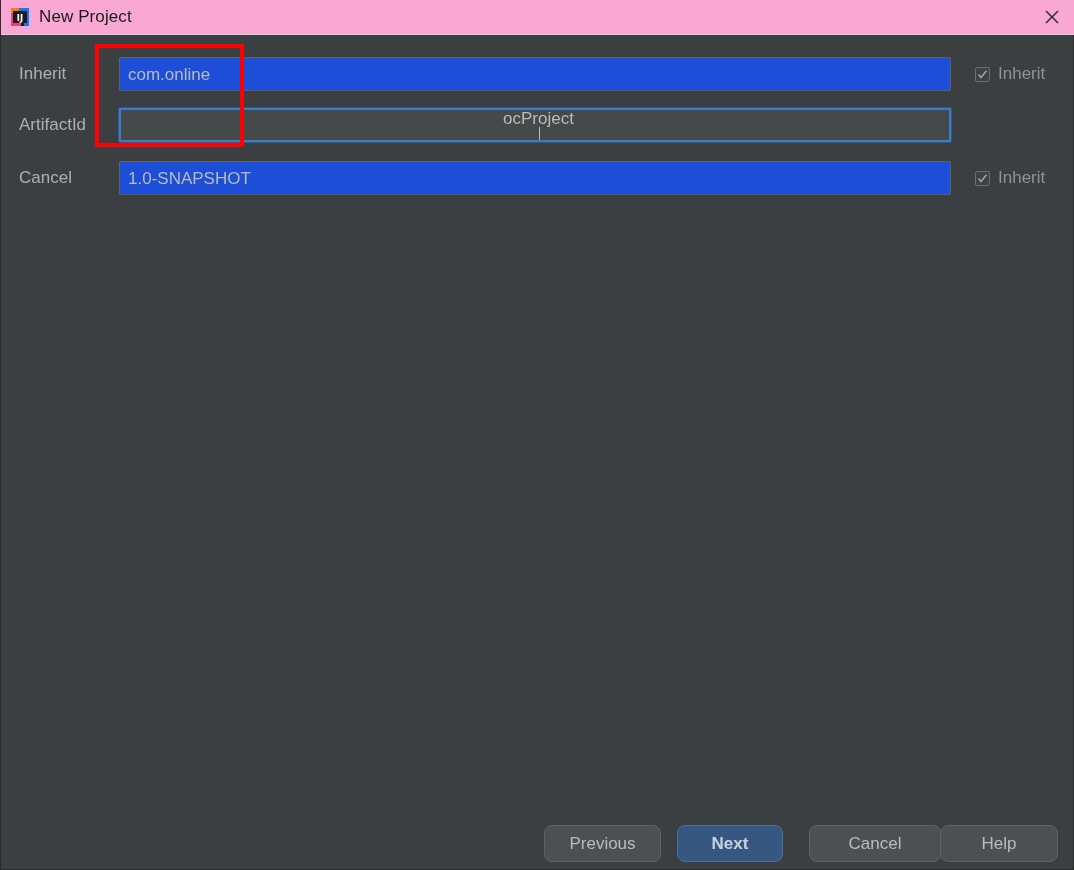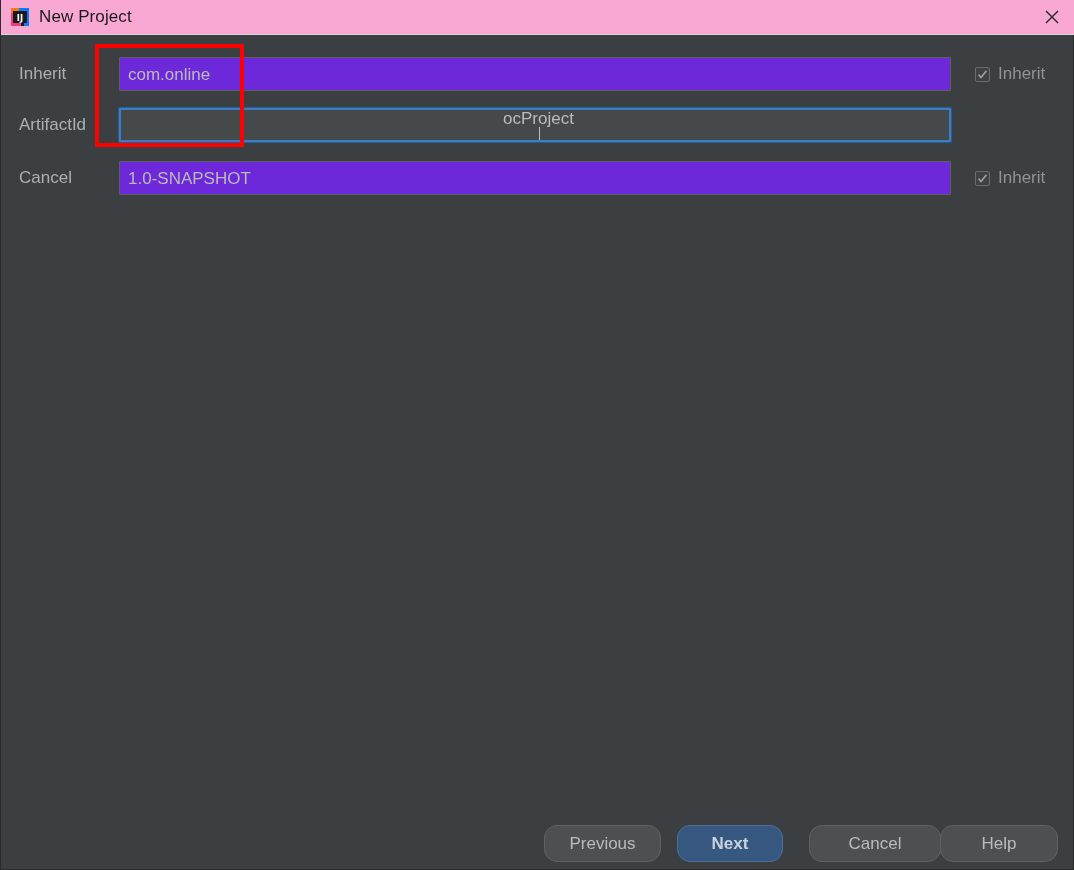--- a/index.html
+++ b/index.html
@@ -89,21 +89,21 @@
     color: #a9b1b6;
     white-space: nowrap;
   }
   .text-field {
     position: absolute;
     left: 118px;
     top: 0;
     width: 832px;
     height: 34px;
     box-sizing: border-box;
-    background: #6d28d9;
+    background: #1d4ed8;
     border: 1px solid #5e6060;
     border-radius: 1px;
     display: flex;
     align-items: center;
     padding-left: 8px;
     cursor: text;
   }
   .text-field .value {
     font-size: 17px;
     color: #bbbbbb;
@@ -178,21 +178,21 @@
     width: 1074px;
     height: 38px;
   }
   .dlg-button {
     position: absolute;
     top: 0;
     height: 37px;
     box-sizing: border-box;
     background: #4c5052;
     border: 1px solid #5e6264;
-    border-radius: 13px;
+    border-radius: 8px;
     color: #bbbbbb;
     font-size: 17px;
     font-family: "Liberation Sans", sans-serif;
     display: flex;
     align-items: center;
     justify-content: center;
     cursor: default;
     padding: 0;
   }
   .dlg-button.primary {

